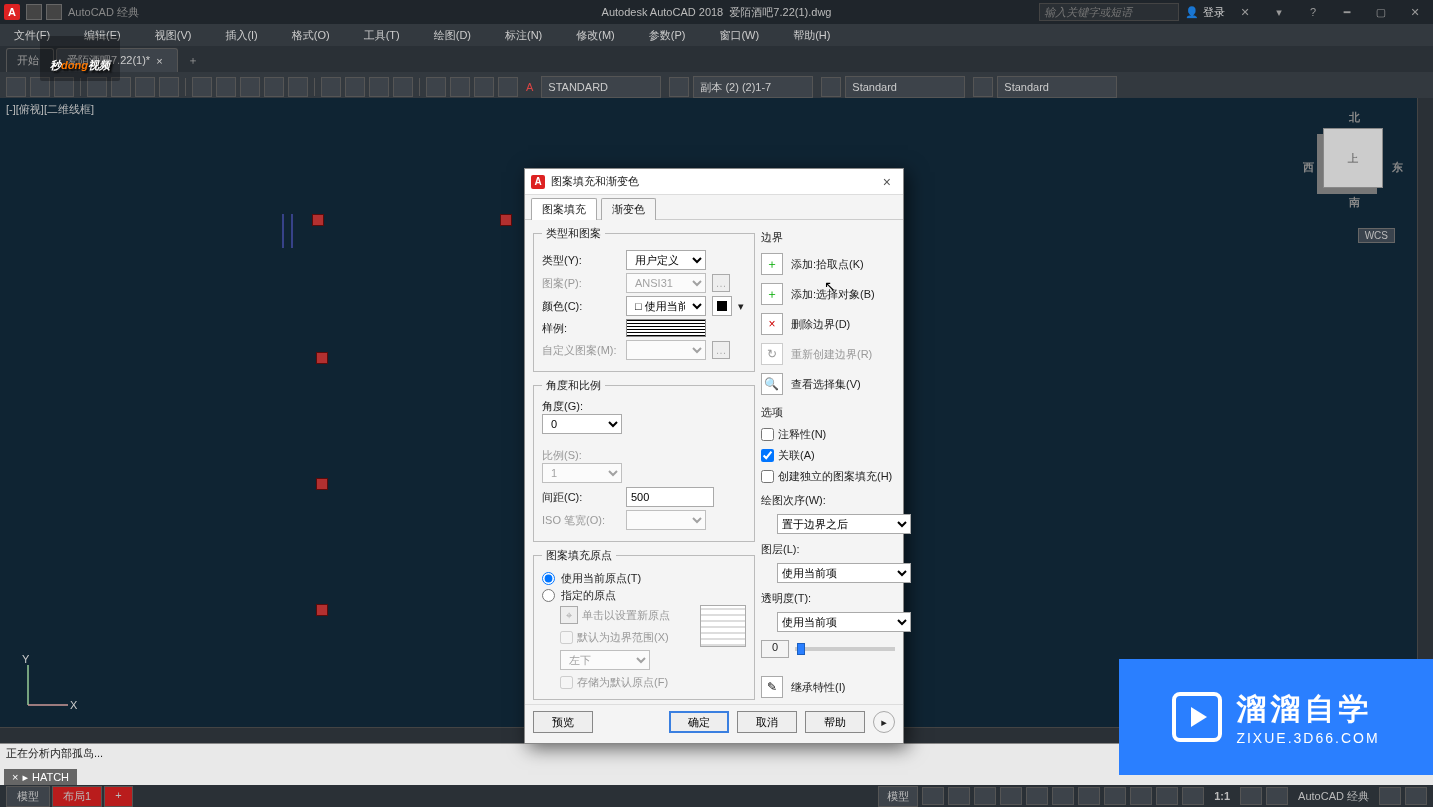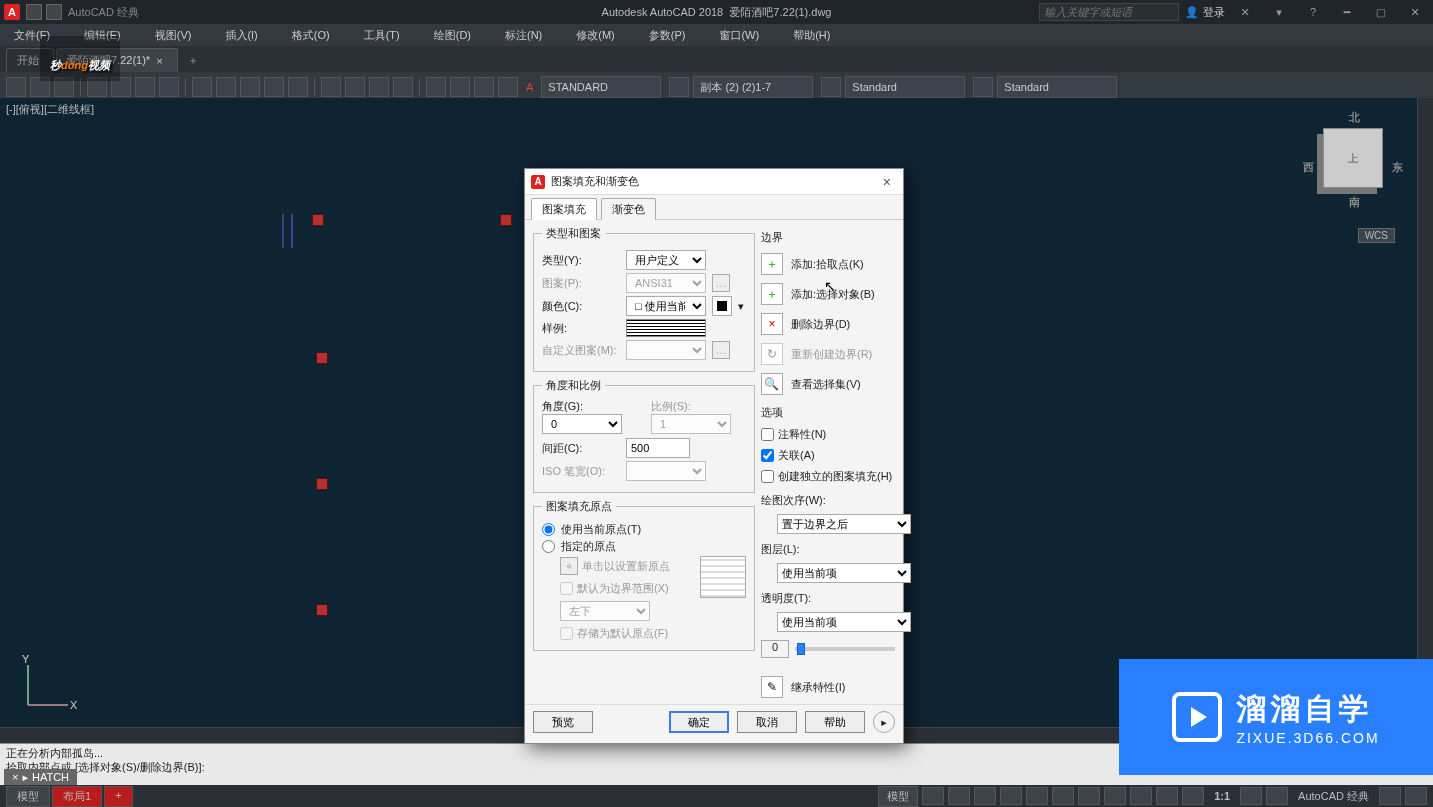--- a/index.html
+++ b/index.html
@@ -83,26 +83,26 @@
 
 fieldset { border:1px solid #bbb; padding:6px 8px 8px 8px; }
 legend { padding:0 4px; font-size:11px;}
 
 .form-row { display:flex; align-items:center; gap:6px; margin:3px 0; font-size:11px;}
 .form-row label { flex:0 0 78px; }
 .form-row.disabled { color:#999; }
 .combo, .txt { height:20px; border:1px solid #aaa; background:#fff; padding:0 4px; font-size:11px;}
 .combo.small { width:80px;}
 .combo.med { width:80px;}
-.txt.small { width:64px;}
+.txt.small { width:88px;}
 .swatch-btn { width:20px; height:20px; border:1px solid #aaa; background:#fff; display:inline-flex; align-items:center; justify-content:center;}
 .pattern-preview { width:80px; height:18px; border:1px solid #888; background:repeating-linear-gradient(0deg,#000,#000 1px,#fff 1px,#fff 3px), repeating-linear-gradient(90deg,#000,#000 1px,transparent 1px,transparent 4px); }
 .mini-btn { width:18px; height:18px; border:1px solid #aaa; background:#eee;}
 
-.two-col { display:flex; gap:14px;}
+.two-col { display:flex; gap:14px;flex-direction:column;}
 .two-col > div { flex:1; }
 
 .origin-group .radio-row { display:flex; align-items:center; gap:6px; margin:2px 0;}
 .origin-indent { margin-left:18px; display:flex; flex-direction:column; gap:4px;}
 .origin-preview { width:46px; height:42px; border:1px solid #aaa; margin-left:auto; background:repeating-linear-gradient(0deg,#ddd,#ddd 2px,#fff 2px,#fff 6px), repeating-linear-gradient(90deg,#ccc,#ccc 1px,transparent 1px,transparent 10px);}
 
 .icon-btn-row { display:flex; align-items:center; gap:8px; margin:2px 0;}
 .icon-btn-row button.icon { width:22px; height:22px; border:1px solid #aaa; background:#fff; display:inline-flex; align-items:center; justify-content:center; font-size:12px;}
 .icon-btn-row.disabled { color:#999;}
 .icon-btn-row.disabled button.icon { color:#999; border-color:#ccc;}
@@ -285,21 +285,20 @@
 <div class="corner-wm">
   <div class="play-ic"></div>
   <div class="txts">
     <div class="big">溜溜自学</div>
     <div class="small">ZIXUE.3D66.COM</div>
   </div>
 </div>
 
 <div class="cmdline">
   <div>正在分析内部孤岛...</div>
-  <div>拾取内部点或 [选择对象(S)/删除边界(B)]:</div>
   <div class="cmd-tag">
     <span>×</span>
     <span>▸</span>
     <span>HATCH</span>
   </div>
 </div>
 
 <div class="statusbar">
   <div class="status-tabs">
     <div class="status-tab">模型</div>

